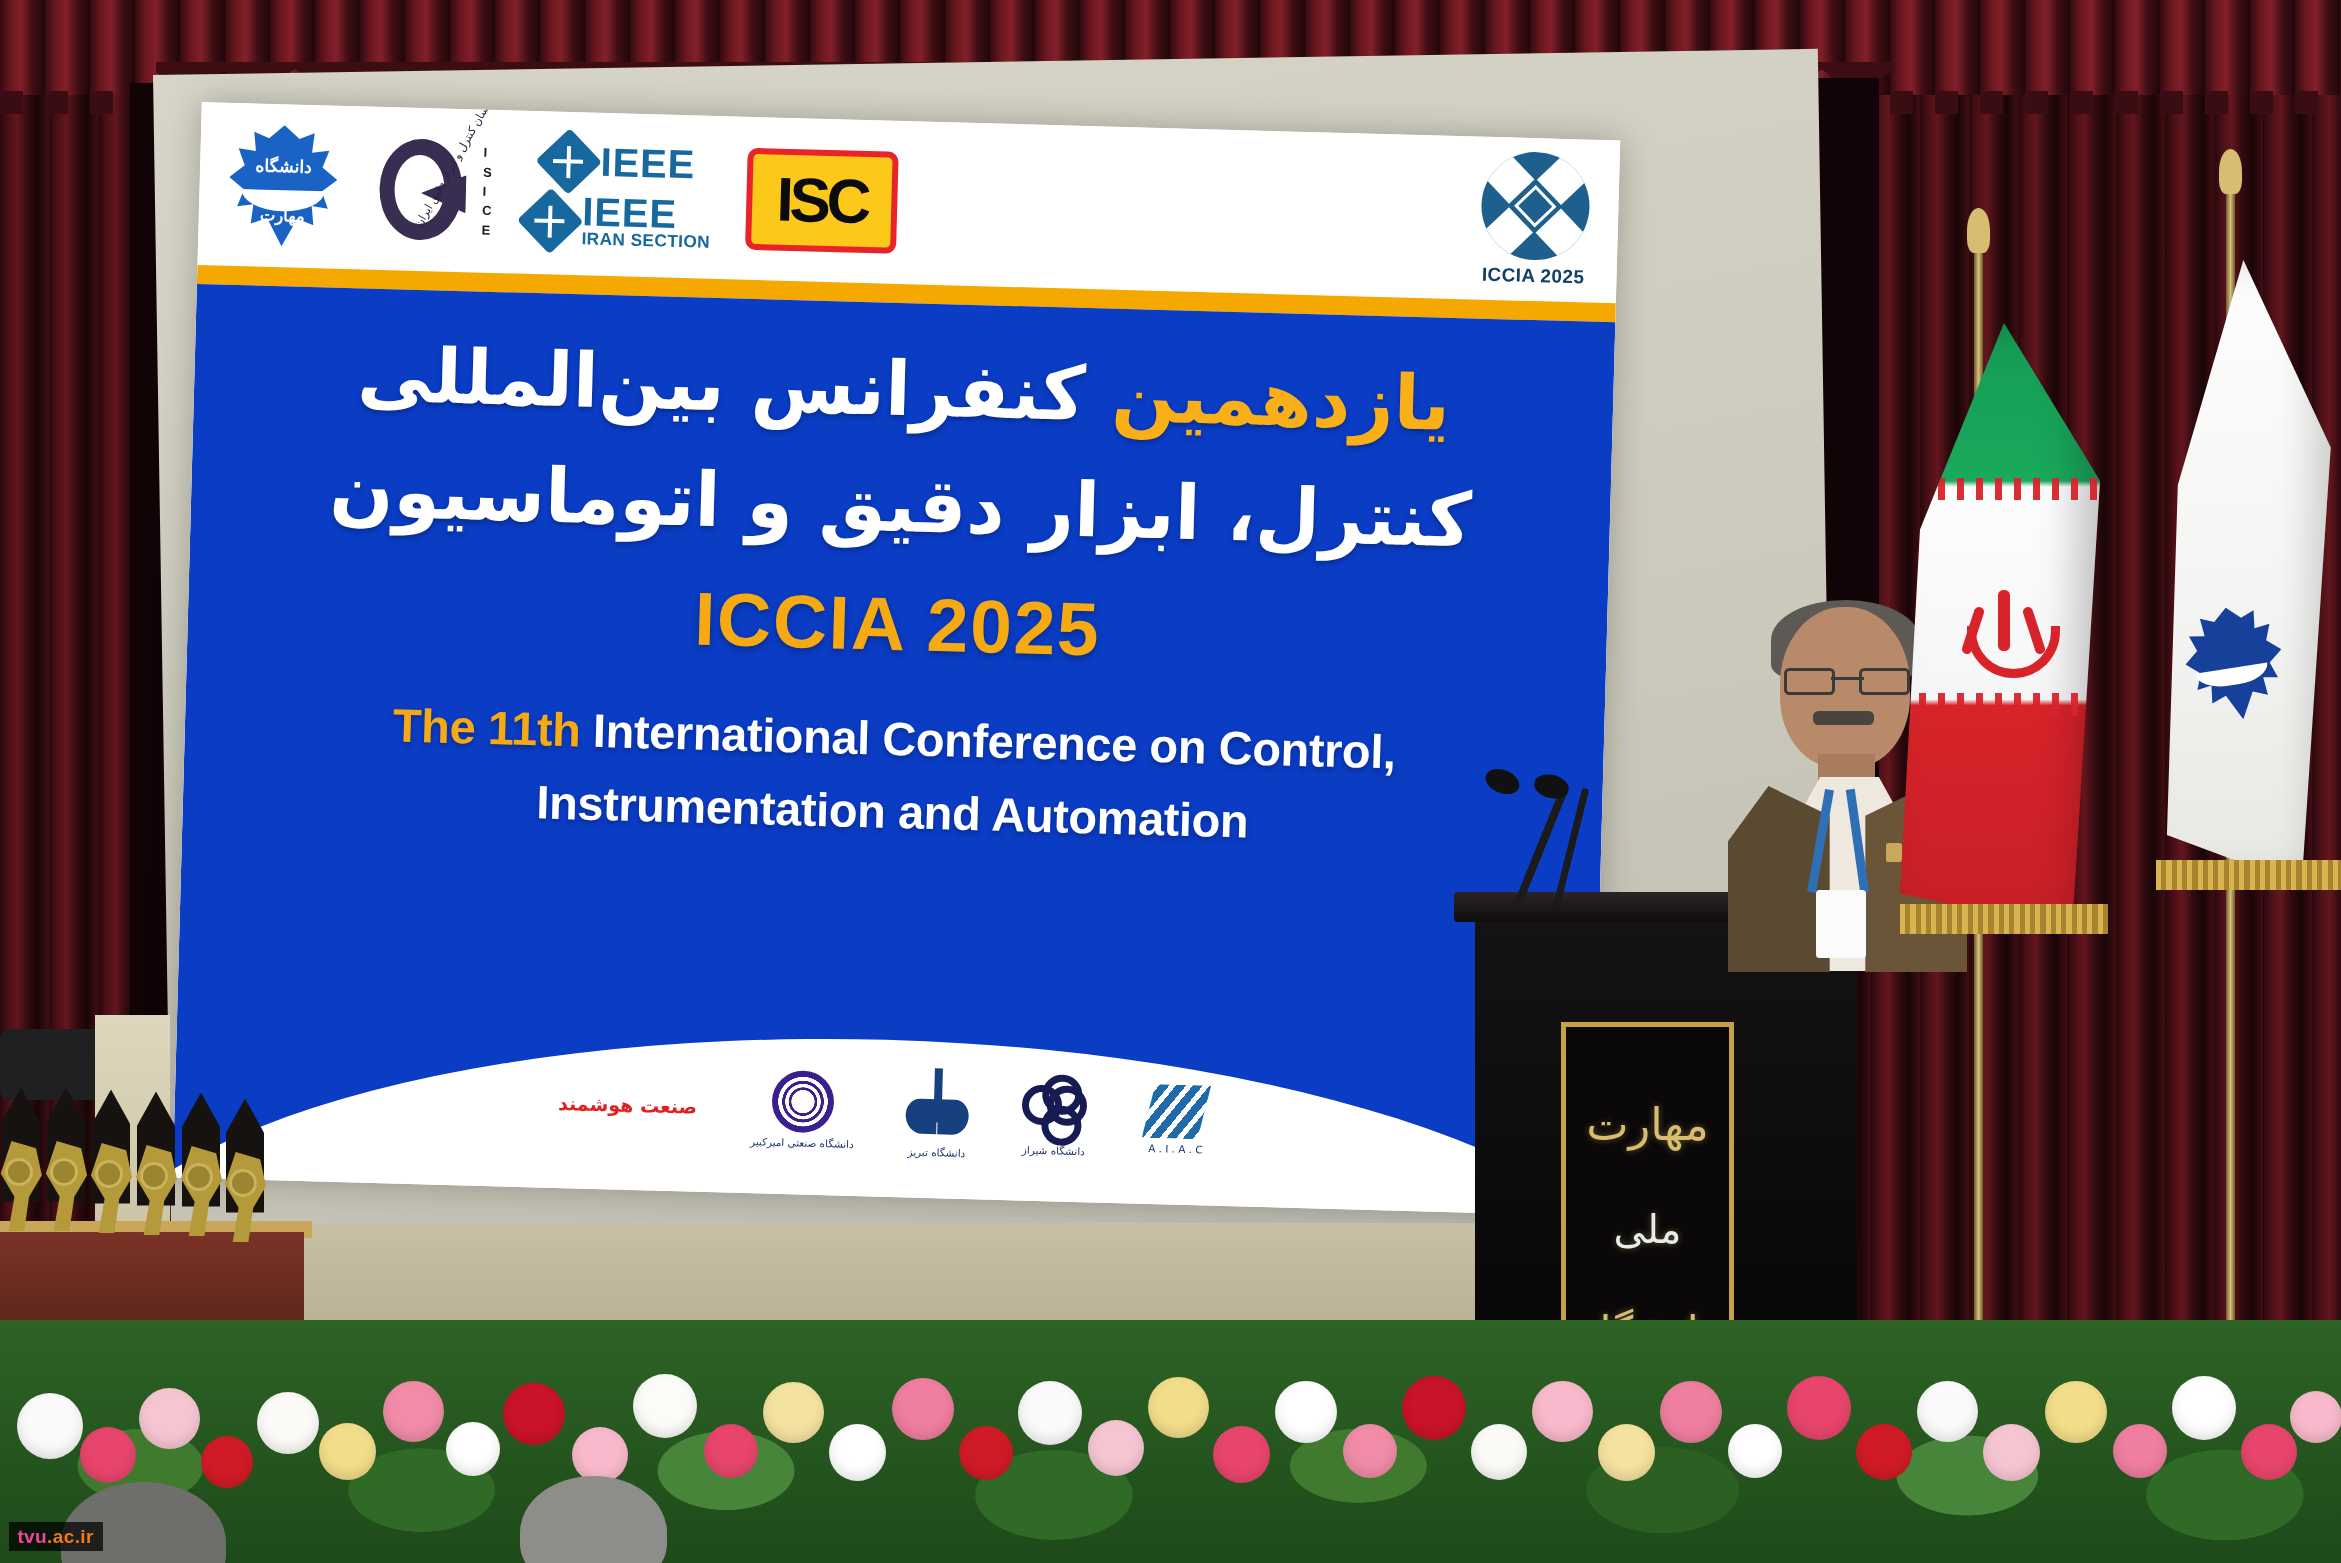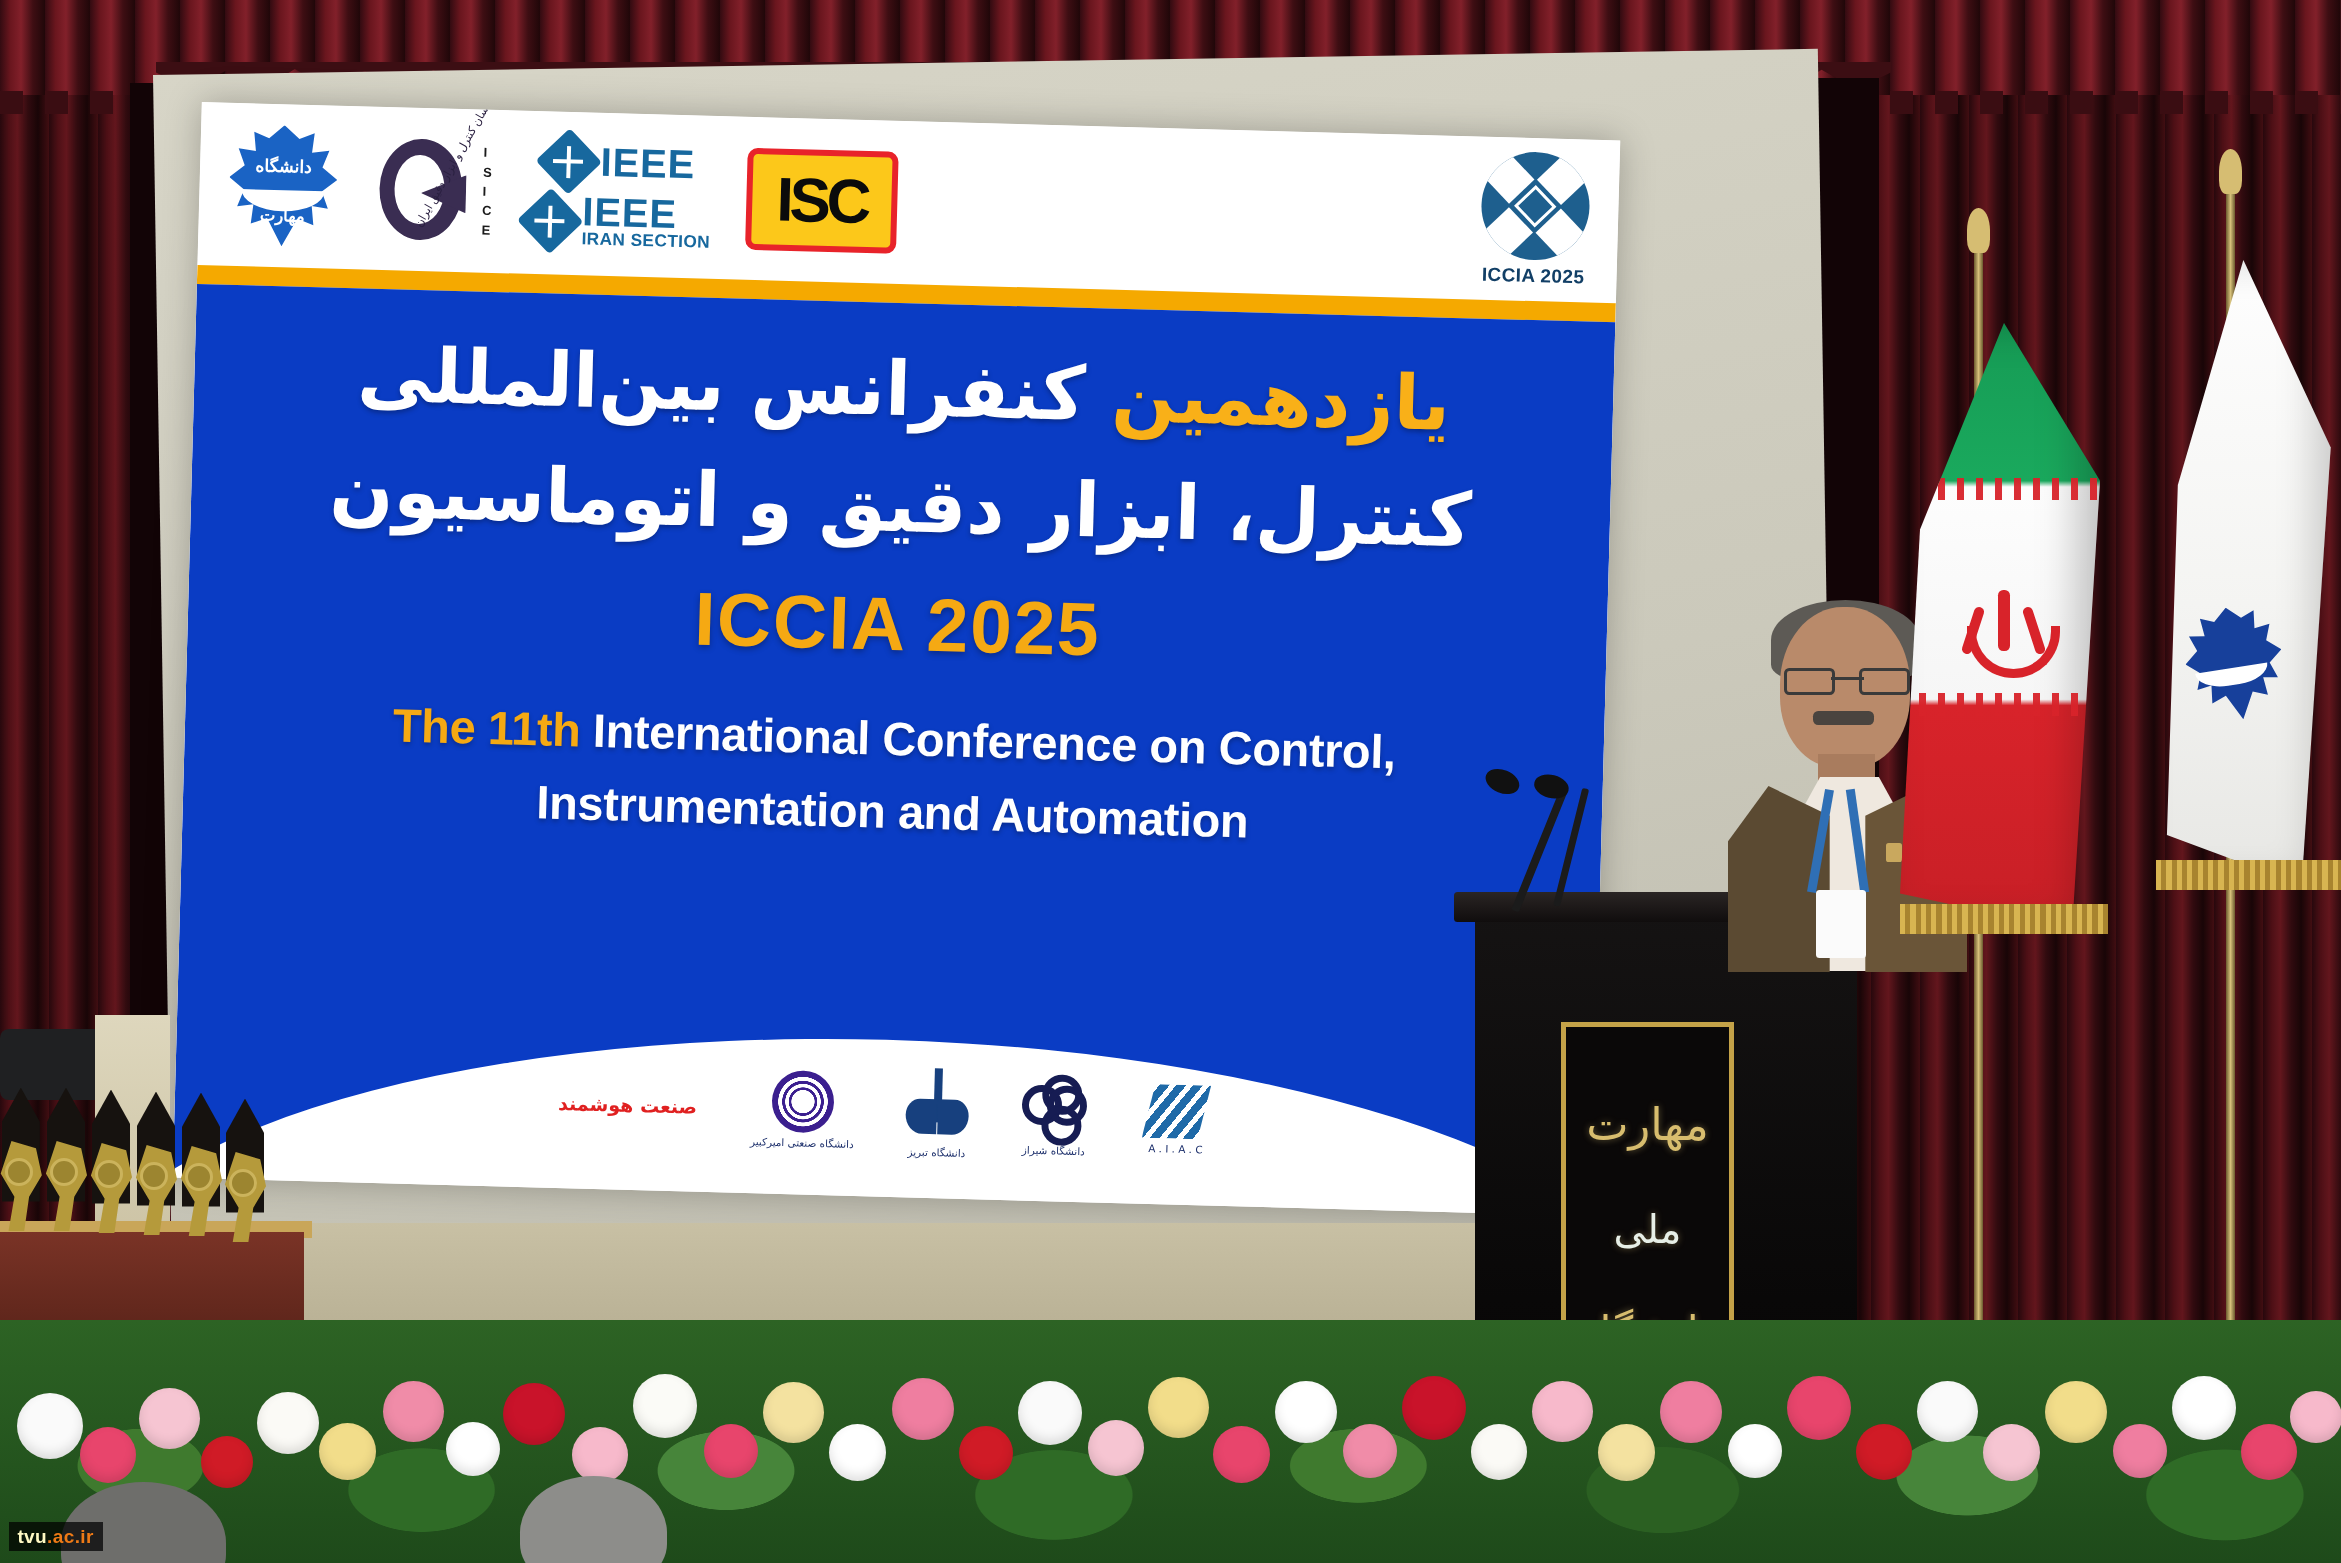--- a/index.html
+++ b/index.html
@@ -404,21 +404,21 @@
   #audience-head2{
     position:absolute;left:61px;bottom:-40px;width:165px;height:121px;border-radius:50% 50% 40% 40%;
     background:#6e6e6b;
   }
 
   
   #watermark{
     position:absolute;left:8.7px;bottom:12px;padding:3.5px 8.7px;background:rgba(0,0,0,.72);
     font-size:19px;font-weight:700;letter-spacing:0.4px;
   }
-  #watermark .w{color:#fef9c3;}
+  #watermark .w{color:#ec4899;}
   #watermark .o{color:#ef7a16;}
 </style>
 </head>
 <body>
 
 <div id="stage">
 
   <div class="curtain left"></div>
   <div class="curtain right"></div>
   <div class="curtain-top"></div>

